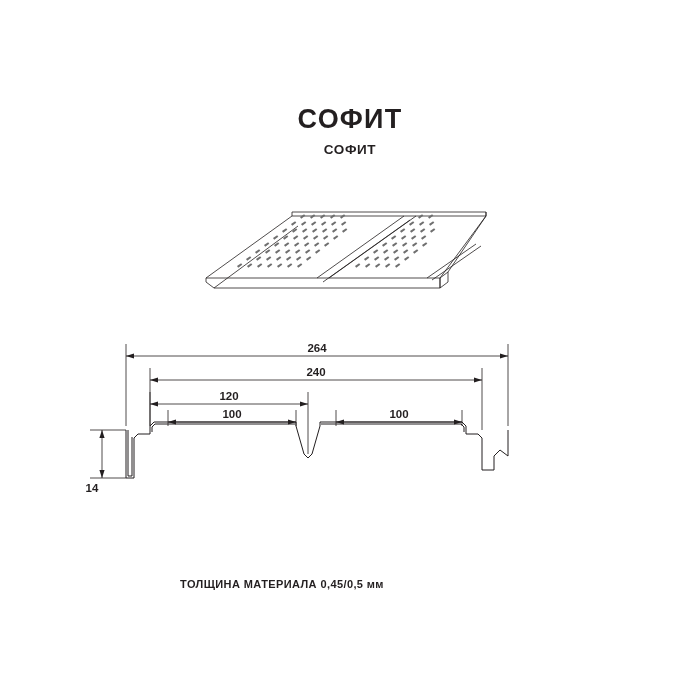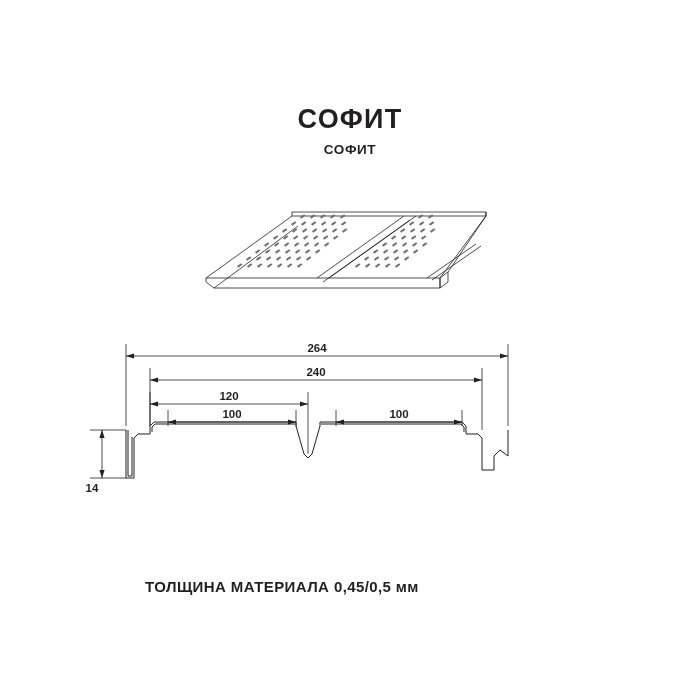--- a/index.html
+++ b/index.html
@@ -60,21 +60,21 @@
     width: 360px;
     height: 200px;
     pointer-events: none;
   }
   .footer {
     position: absolute;
     top: 578px;
     left: 0;
     width: 564px;
     text-align: center;
-    font-size: 15px;
+    font-size: 11px;
     font-weight: bold;
     letter-spacing: 0.4px;
   }
   svg { display: block; }
   .ln { stroke: #231f20; fill: none; }
   .thin { stroke-width: 0.8; }
   .med { stroke-width: 1; }
   .dimtxt {
     font-family: "Liberation Sans", sans-serif;
     font-size: 11.5px;

